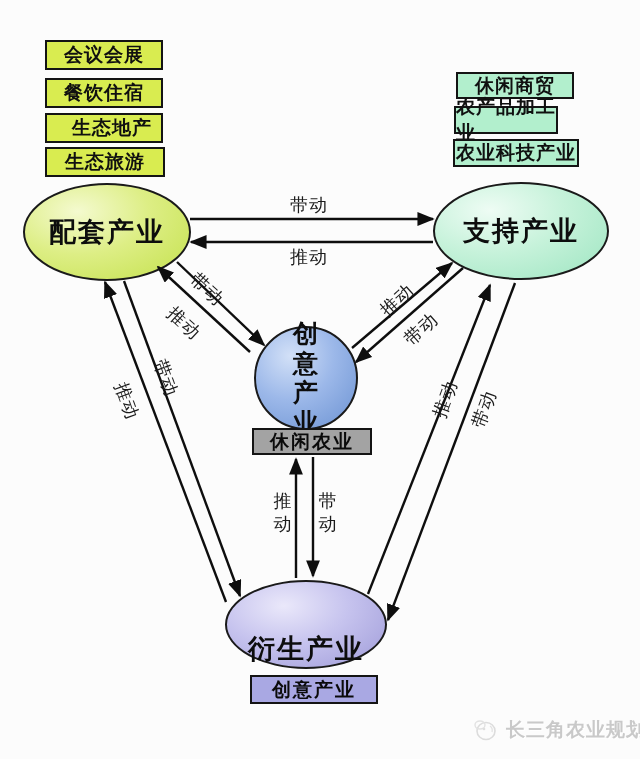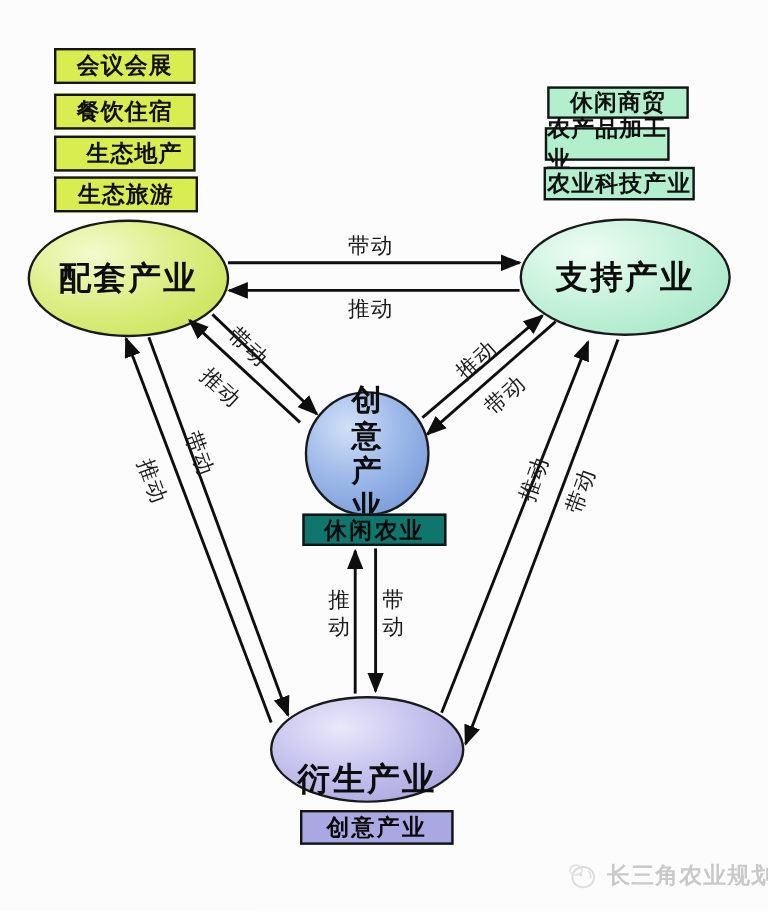--- a/index.html
+++ b/index.html
@@ -56,21 +56,21 @@
     font-size:27px;letter-spacing:2px;align-items:flex-end;
   }
   
   .subbox{
     position:absolute;
     display:flex;align-items:center;justify-content:center;
     border:2px solid #141414;
     font-weight:bold;font-size:19px;color:#0a0a0a;
     letter-spacing:2px;box-sizing:border-box;
   }
-  .sub-xiuxian{left:252px;top:428px;width:120px;height:27px;background:#0f766e;}
+  .sub-xiuxian{left:252px;top:428px;width:120px;height:27px;background:#a3a3a3;}
   .sub-chuangyi{left:250px;top:675px;width:128px;height:29px;background:#a9a8e3;}
   
   #arrows{position:absolute;left:0;top:0;pointer-events:none;}
   #arrows line{stroke:#0e0e0e;stroke-width:2.4;}
   
   .elabel{
     position:absolute;
     font-size:18px;color:#1b1b1b;
     white-space:nowrap;
     transform:translate(-50%,-50%);

